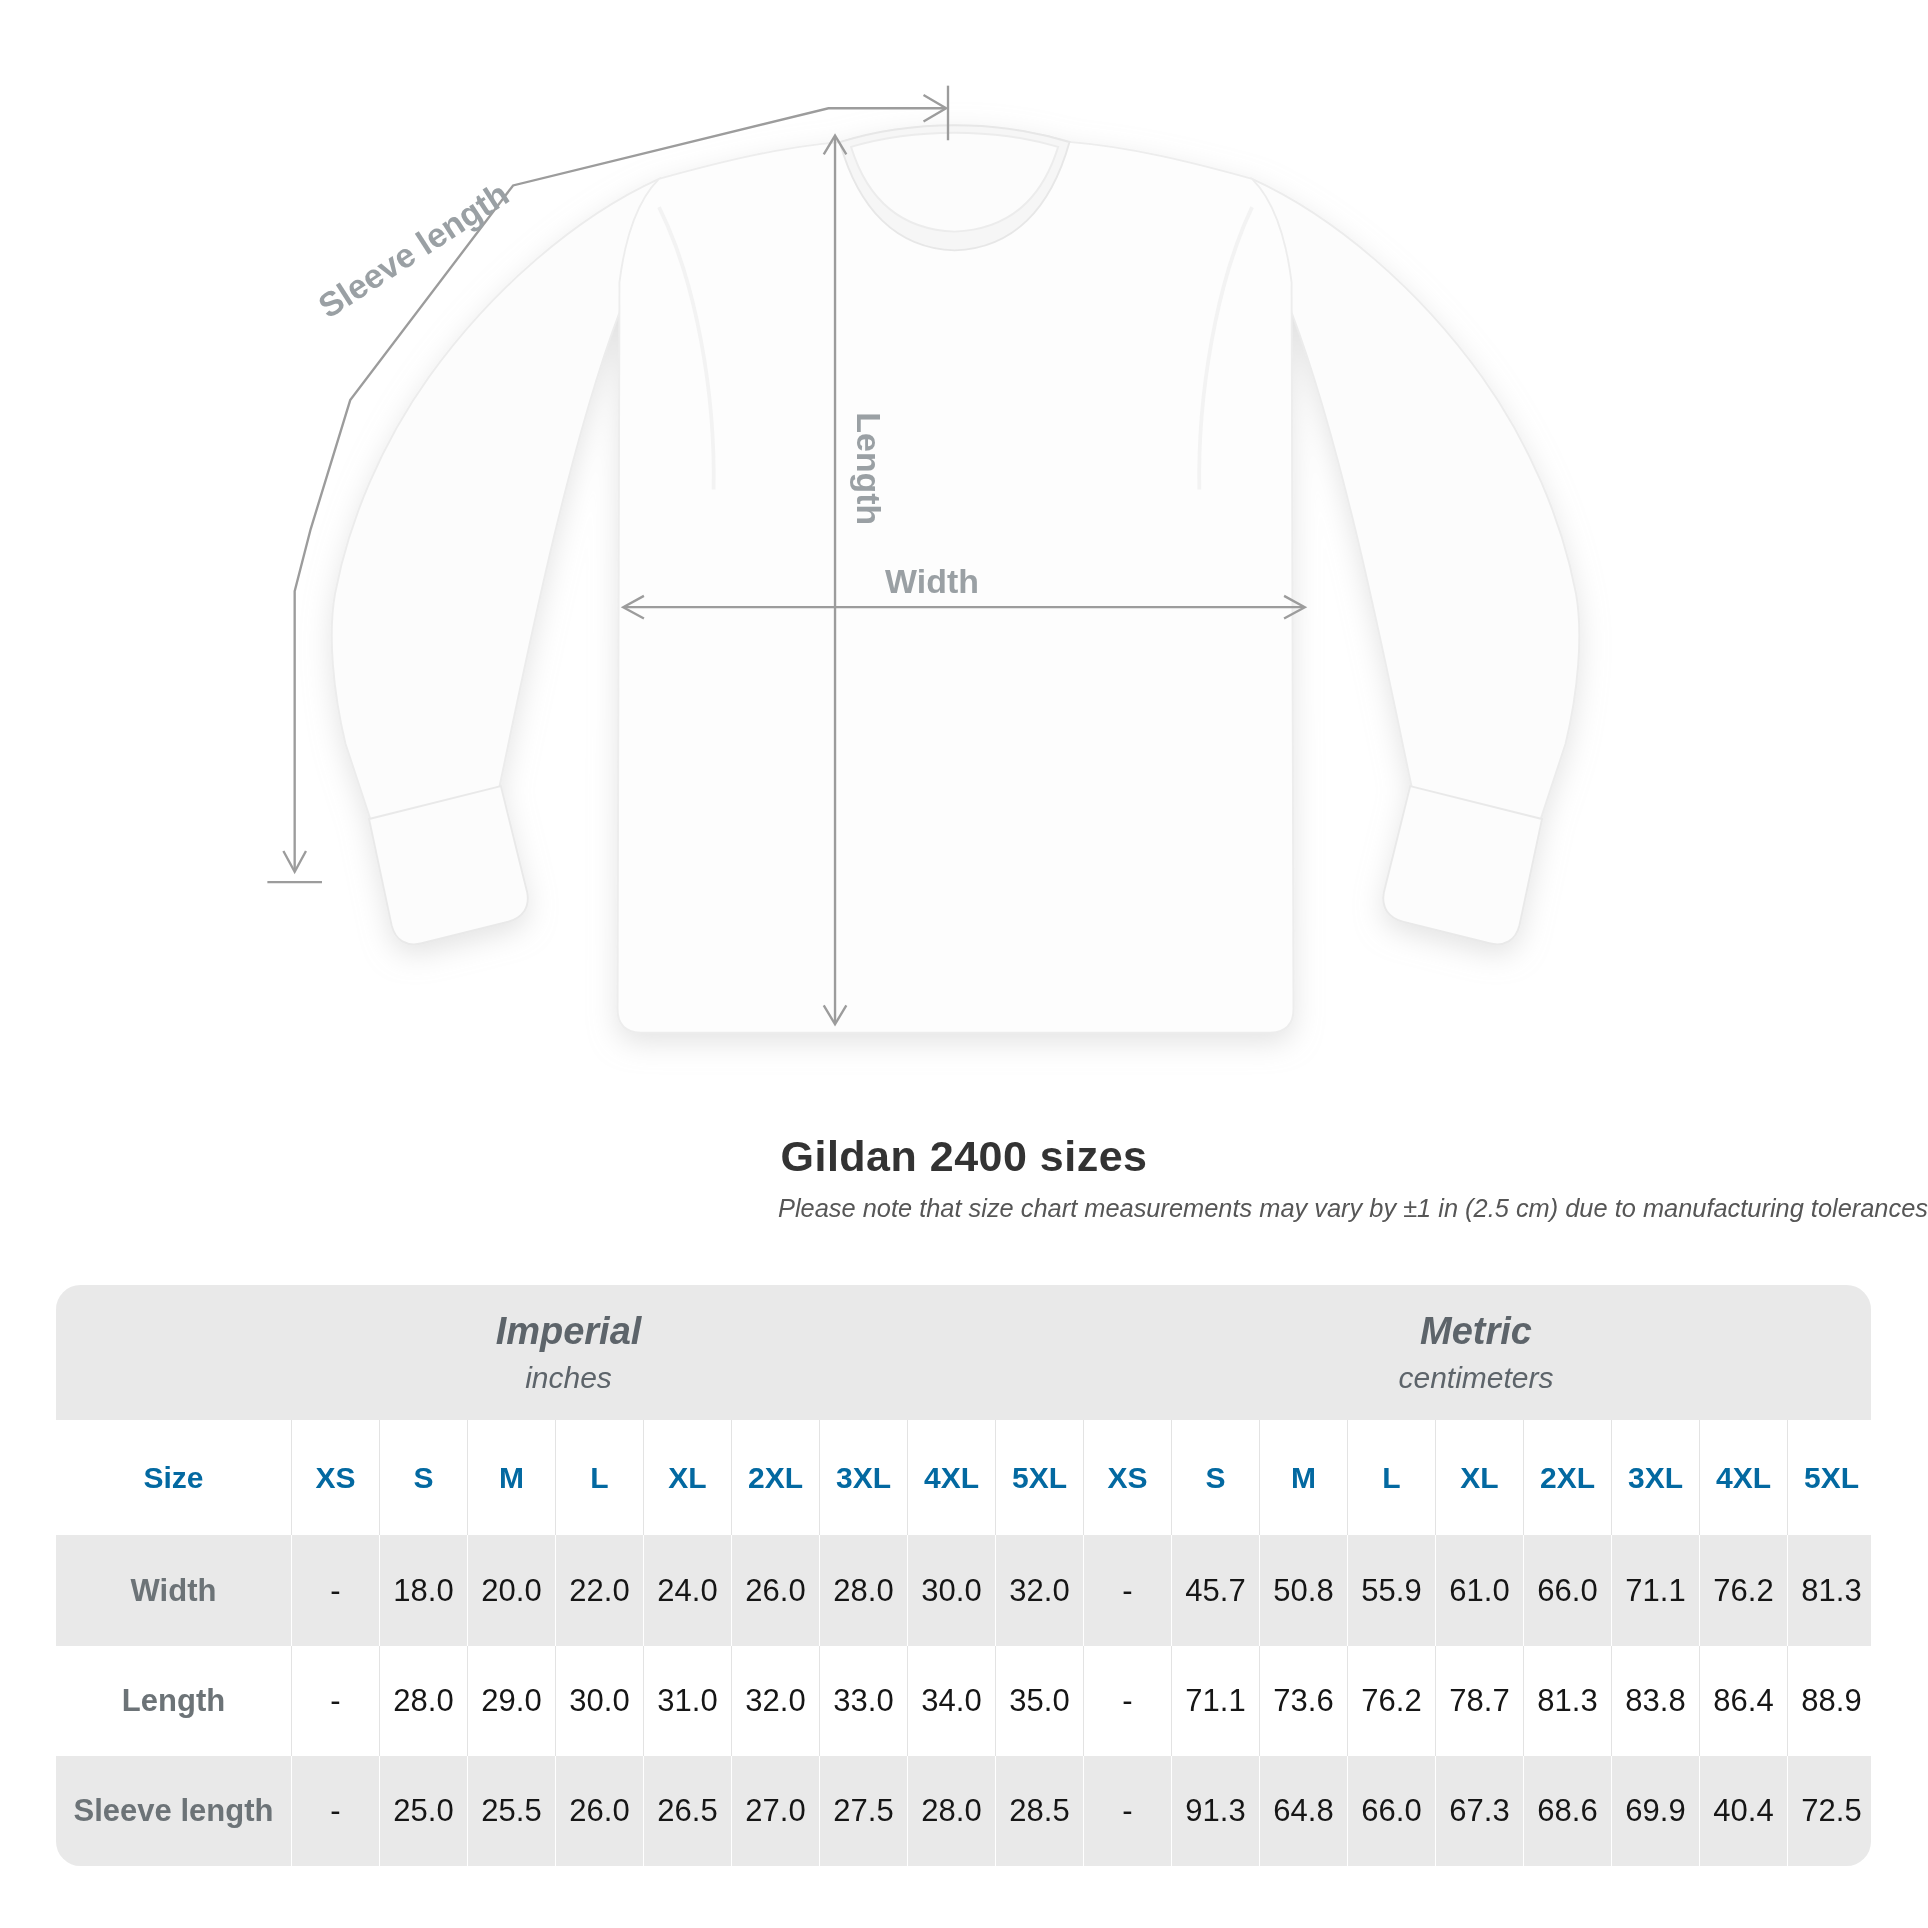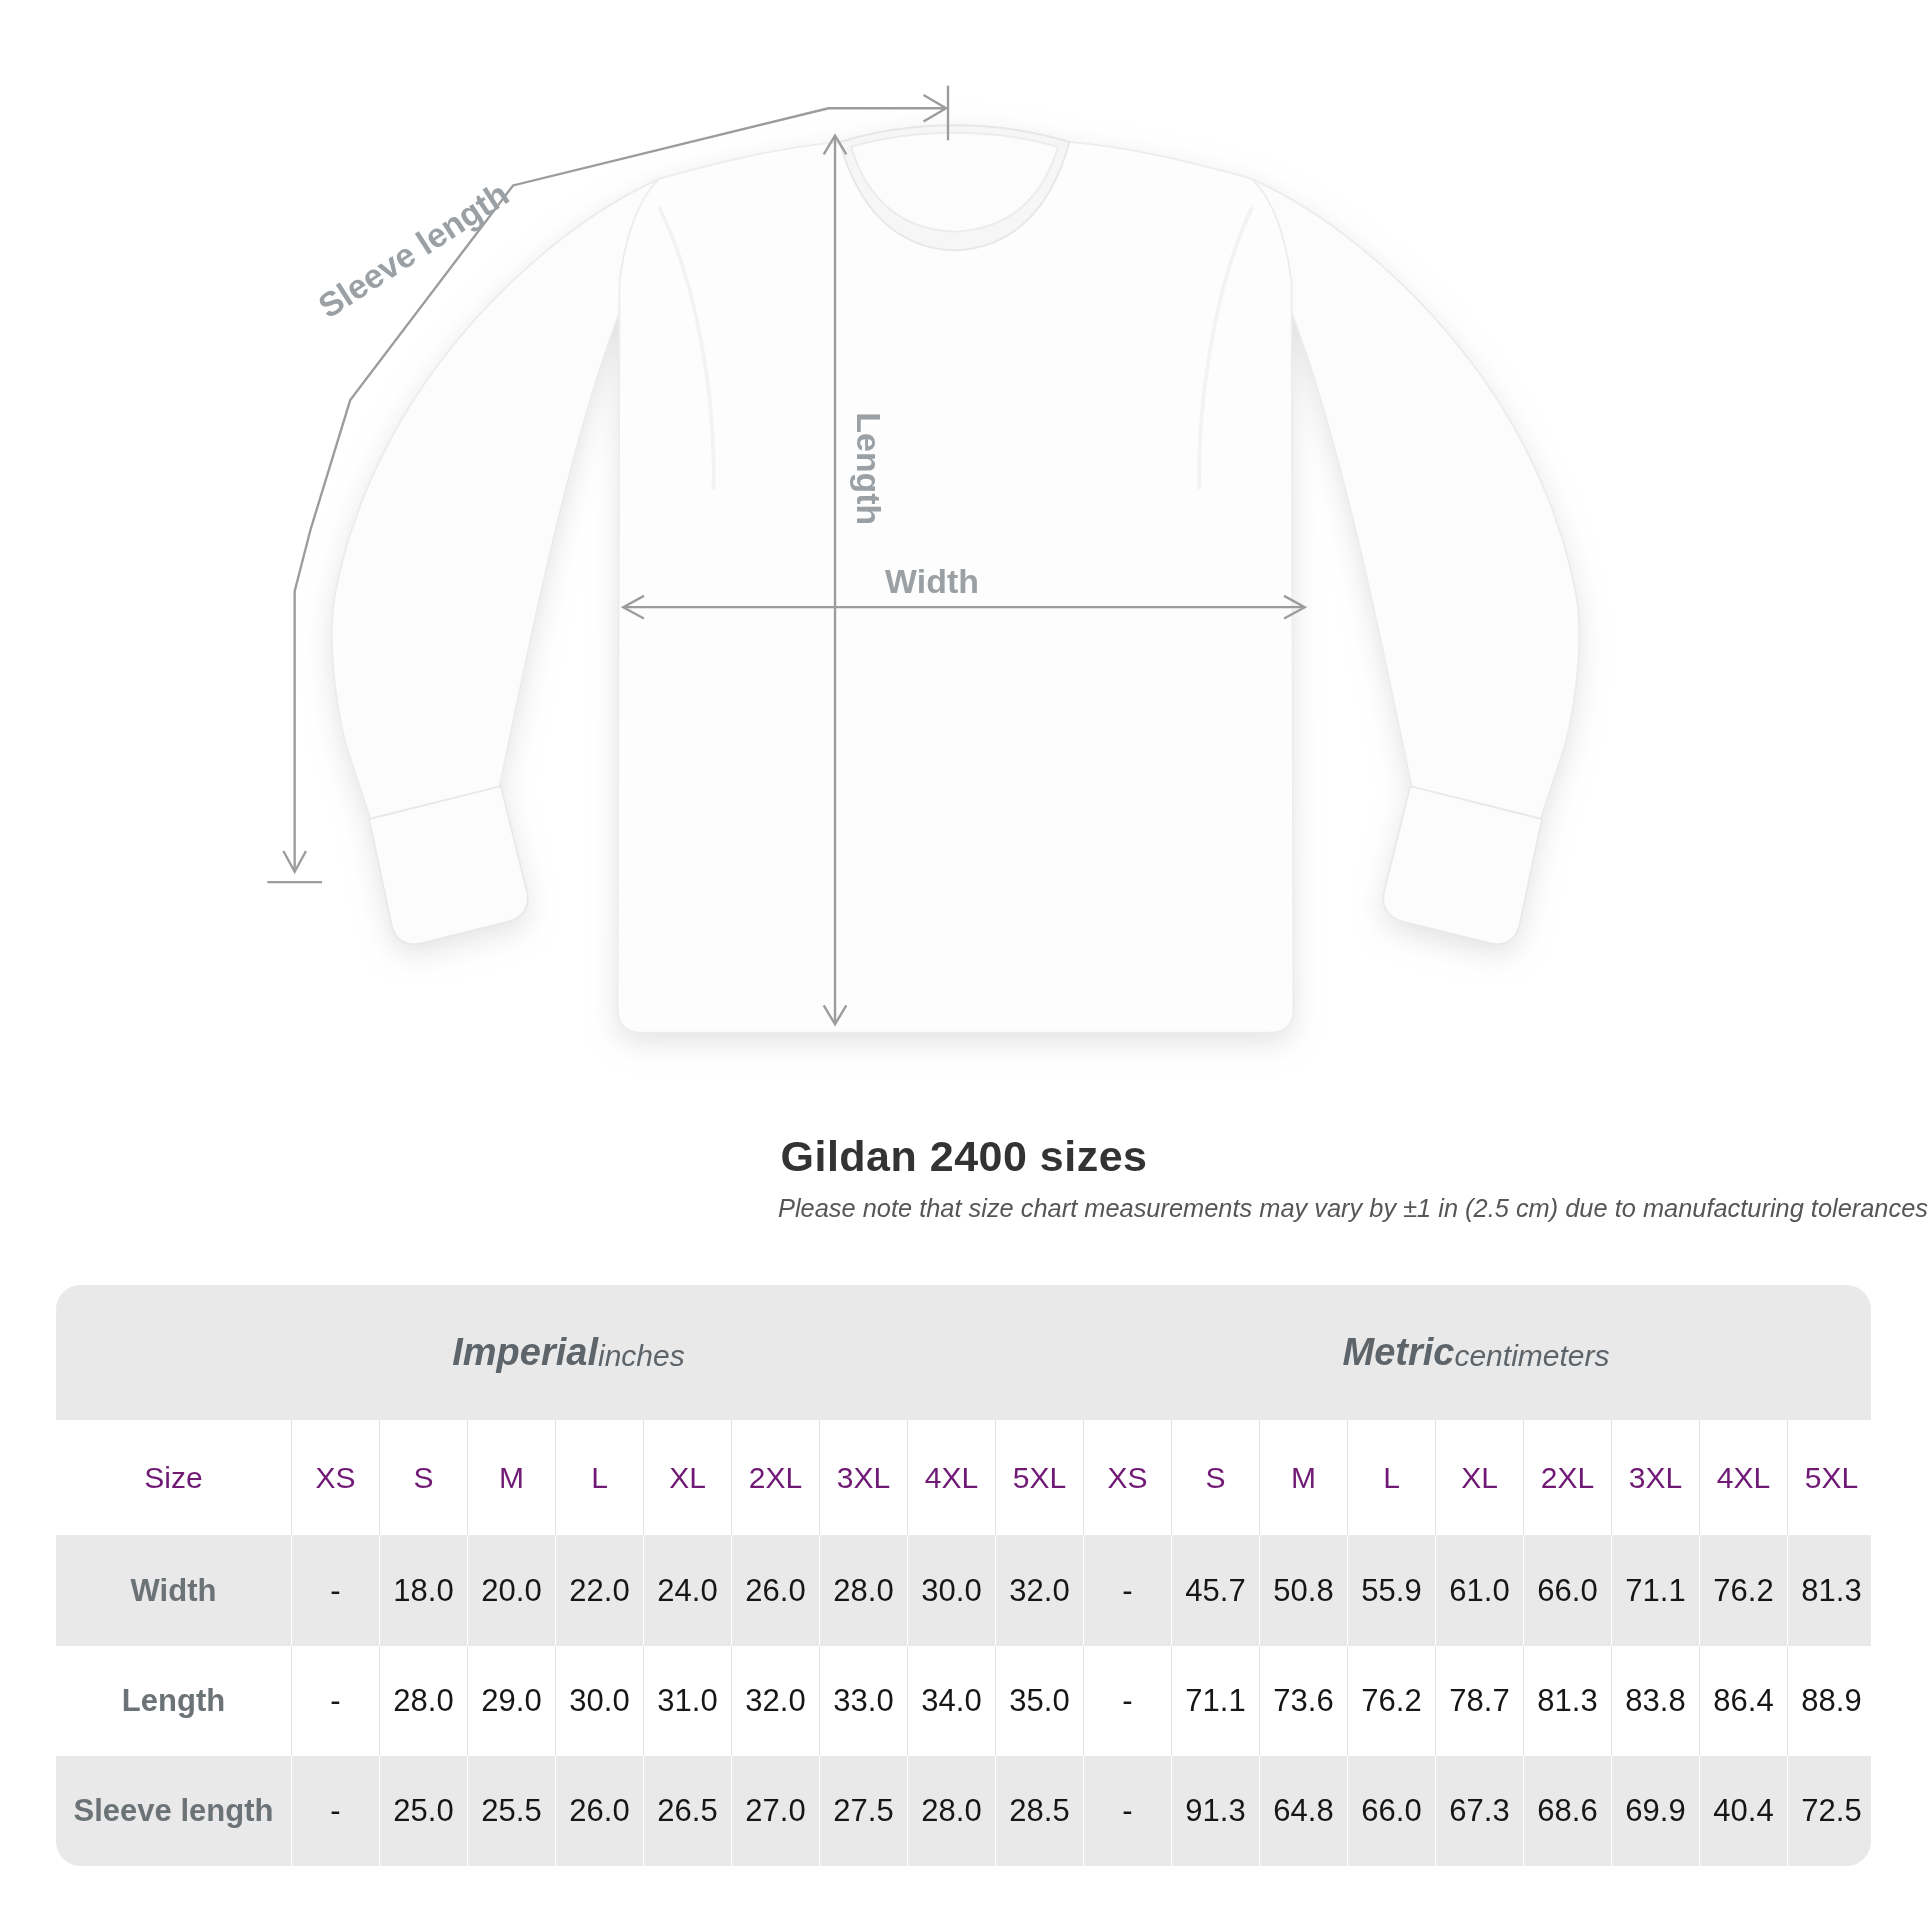--- a/index.html
+++ b/index.html
@@ -9,33 +9,33 @@
   #diagram{position:absolute;left:0;top:0;width:1928px;height:1092px;}
   
   #title{position:absolute;left:0;top:1132px;width:1928px;text-align:center;
          font-size:43px;font-weight:bold;color:#333333;letter-spacing:0.5px;}
   #subtitle{position:absolute;left:0;top:1194px;width:1928px;text-align:right;
          font-size:25.4px;font-style:italic;color:#565656;}
   
   #sizetable{position:absolute;left:56px;top:1285px;width:1815px;height:581px;
          border-radius:24.5px;overflow:hidden;background:#ffffff;}
   .band{display:flex;height:135px;background:#e9e9e9;}
-  .band-cell{display:flex;align-items:center;justify-content:center;}
+  .band-cell{display:flex;flex-direction:column;align-items:center;justify-content:center;}
   .band-title{font-size:38px;font-weight:bold;font-style:italic;color:#5d646a;}
   .band-sub{font-size:30px;font-style:italic;color:#5d646a;margin-top:7.5px;}
   .trow{display:grid;grid-template-columns:235px repeat(18,88px);}
   .row-size{height:115px;background:#ffffff;}
   .row-light{height:110px;background:#ffffff;}
   .row-dark{background:#e9e9e9;}
   .row-dark.r1{height:111px;}
   .row-dark.r3{height:110px;}
   .c{display:flex;align-items:center;justify-content:center;box-sizing:border-box;}
   .row-size .c.s,.row-light .c.s{border-left:1.9px solid #e3e3e3;}
   .row-dark .c.s{border-left:1.9px solid #ffffff;}
-  .hc{font-size:30px;font-weight:normal;color:#701a75;}
+  .hc{font-size:30px;font-weight:bold;color:#0369a1;}
   .lc{font-size:31px;font-weight:bold;color:#6c7377;}
   .vc{font-size:31px;color:#161616;}
 </style>
 </head>
 <body>
 
 <div id="page">
 
   <svg id="diagram" viewBox="0 0 2048 1160" xmlns="http://www.w3.org/2000/svg">
     <defs>

